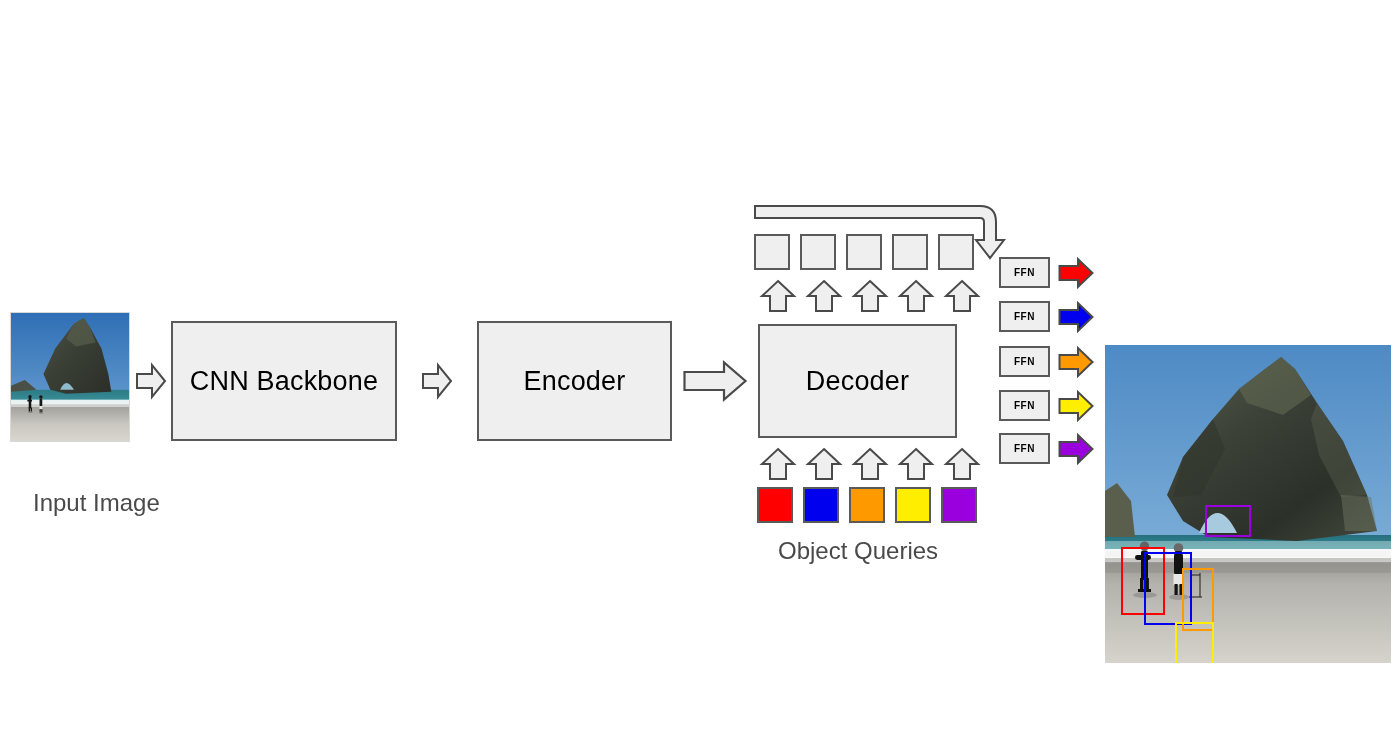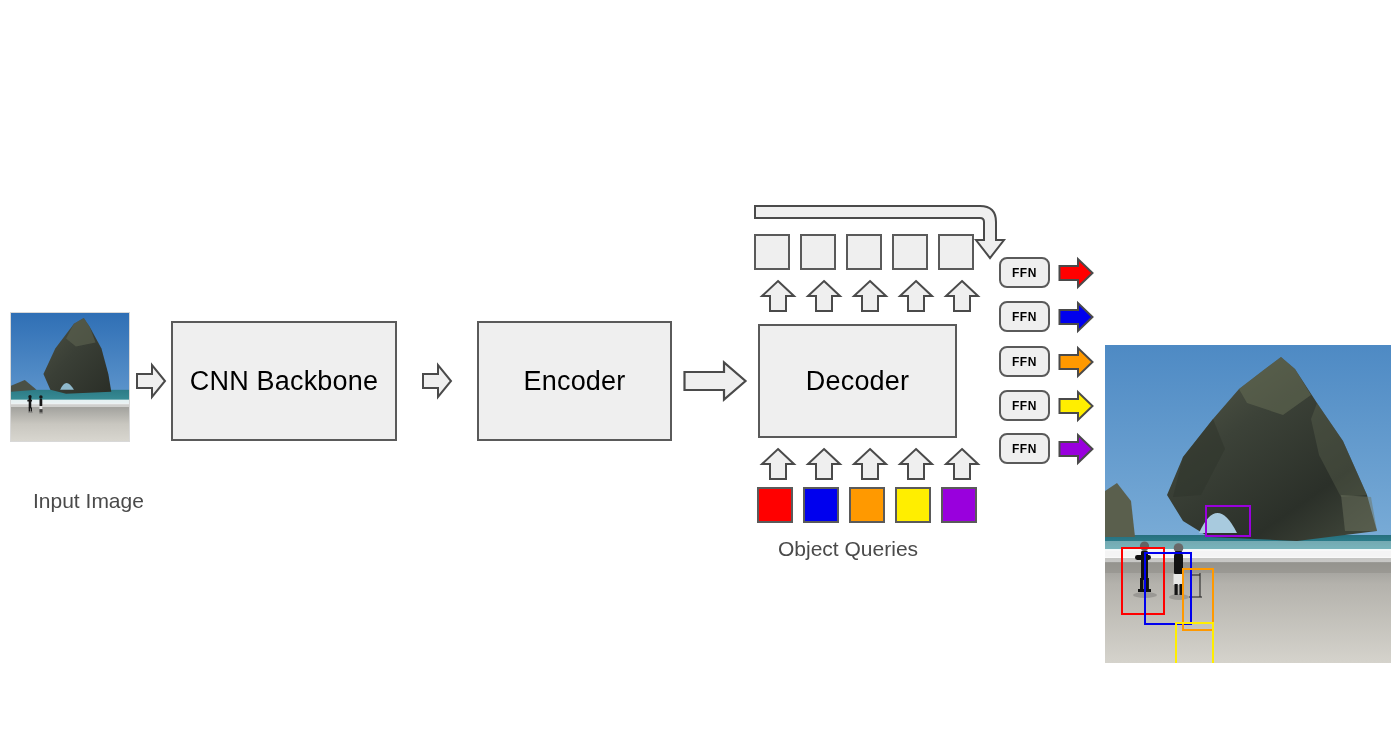--- a/index.html
+++ b/index.html
@@ -27,44 +27,43 @@
     border: 2px solid #5a5a5a;
     box-sizing: border-box;
     display: flex;
     align-items: center;
     justify-content: center;
     color: #000000;
     font-family: "Liberation Sans", sans-serif;
   }
   .proc-box.big { font-size: 27px; letter-spacing: .2px; }
   .proc-box.ffn {
-    font-size: 12px;
+    font-size: 10px;
     font-weight: bold;
     letter-spacing: .6px;
     border-width: 2px;
-    border-radius: 8px;
   }
 
   
   .feat-sq {
     background: #efefef;
     border: 2px solid #5a5a5a;
     box-sizing: border-box;
   }
 
   
   .query-sq {
     border: 2px solid #5a5a5a;
     box-sizing: border-box;
   }
 
   
   .caption {
     color: #4a4a4a;
-    font-size: 21px;
+    font-size: 24px;
     font-family: "Liberation Sans", sans-serif;
     white-space: nowrap;
   }
 
   
   .photo {
     overflow: hidden;
     position: relative;
     box-sizing: border-box;
   }

